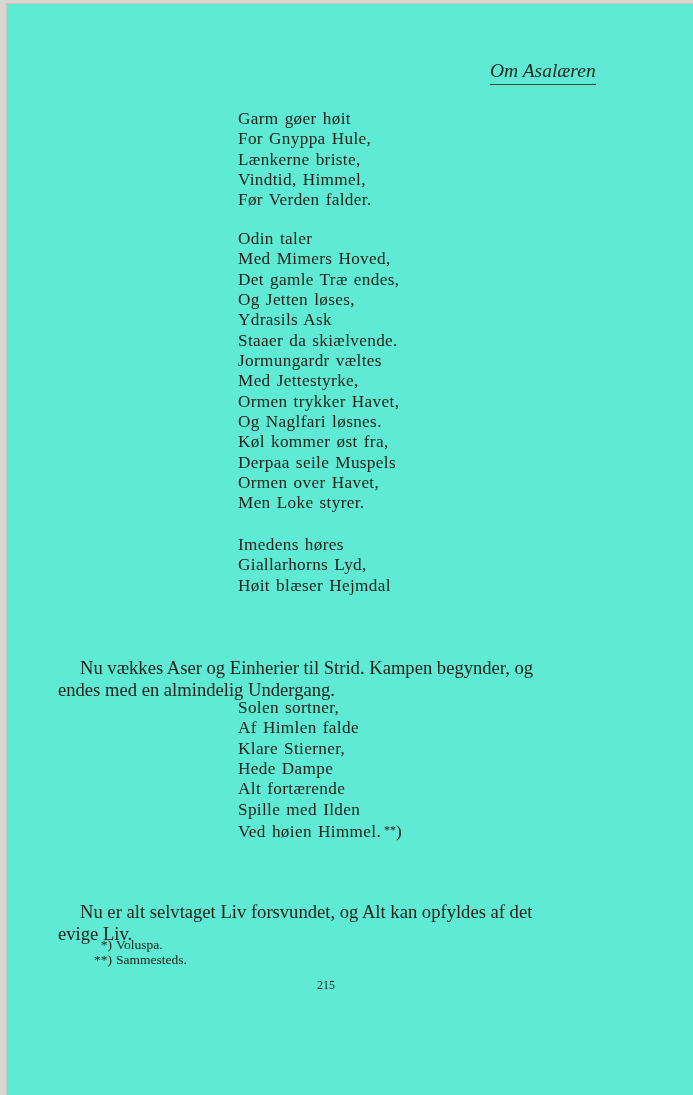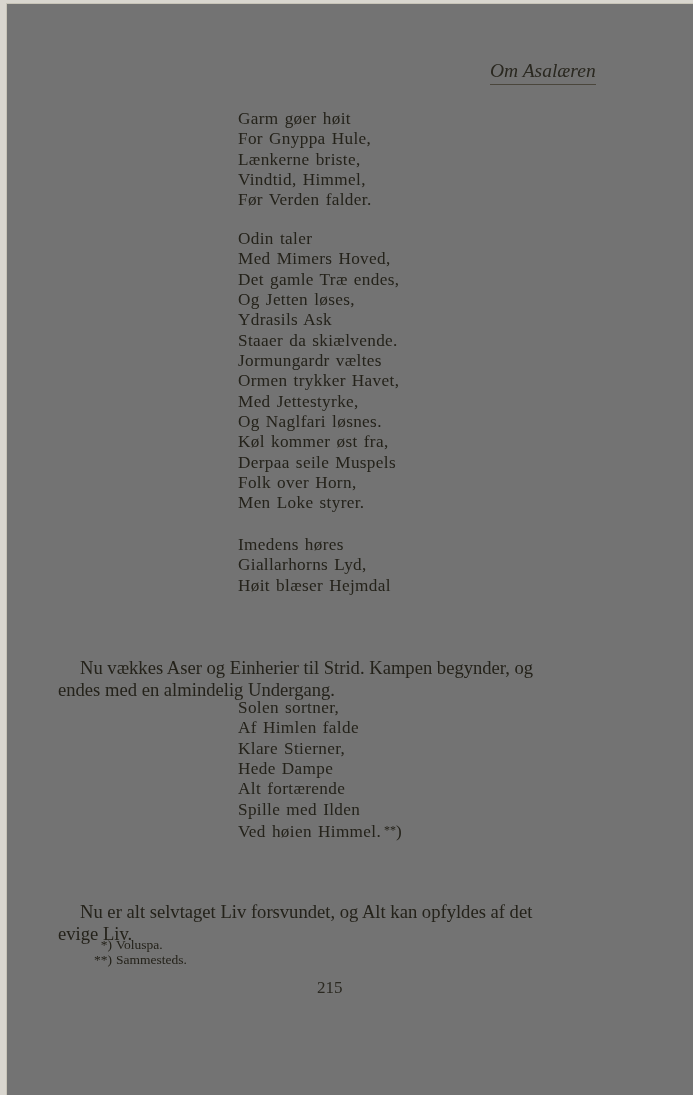--- a/index.html
+++ b/index.html
@@ -6,21 +6,21 @@
   body {
     width: 693px; height: 1095px;
     background: #d9d6cf;
     position: relative; overflow: hidden;
     font-family: "DejaVu Serif", "Liberation Serif", serif;
     color: #222018;
   }
   .page {
     position: absolute; left: 6px; top: 3px;
     width: 687px; height: 1092px;
-    background: #737373;
+    background: #5eead4;
     box-shadow: inset 1px 1px 0 #c8c4b8;
   }
   .running-head {
     position: absolute; left: 484px; top: 57px;
     font-family: "Liberation Serif", serif;
     font-style: italic; font-size: 19.5px;
     color: #2a2820;
     padding-bottom: 2px;
     border-bottom: 1.5px solid #4a463c;
     white-space: nowrap;
@@ -54,21 +54,21 @@
     position: absolute; left: 74px; top: 934px;
     font-family: "Liberation Serif", serif;
     font-size: 13.5px; line-height: 15.2px;
     color: #24221a;
   }
   .footnotes div { white-space: nowrap; }
   .fn-mark { display: inline-block; width: 32px; text-align: right; margin-right: 4px; }
   .page-number {
     position: absolute; left: 311px; top: 975px;
     font-family: "Liberation Serif", serif;
-    font-size: 17px; color: #2a2820;
+    font-size: 12px; color: #2a2820;
   }
 </style>
 </head>
 <body>
 
 <div class="page">
 
   <div class="running-head">Om Asalæren</div>
 
   <div class="verse v1">
@@ -80,26 +80,26 @@
   </div>
 
   <div class="verse v2">
     <div>Odin taler</div>
     <div>Med Mimers Hoved,</div>
     <div>Det gamle Træ endes,</div>
     <div>Og Jetten løses,</div>
     <div>Ydrasils Ask</div>
     <div>Staaer da skiælvende.</div>
     <div>Jormungardr væltes</div>
+    <div>Med Jettestyrke,</div>
     <div>Ormen trykker Havet,</div>
-    <div>Med Jettestyrke,</div>
     <div>Og Naglfari løsnes.</div>
     <div>Køl kommer øst fra,</div>
     <div>Derpaa seile Muspels</div>
-    <div>Folk over Horn,</div>
+    <div>Ormen over Havet,</div>
     <div>Men Loke styrer.</div>
   </div>
 
   <div class="verse v3">
     <div>Imedens høres</div>
     <div>Giallarhorns Lyd,</div>
     <div>Høit blæser Hejmdal</div>
   </div>
 
   <div class="prose p1">

